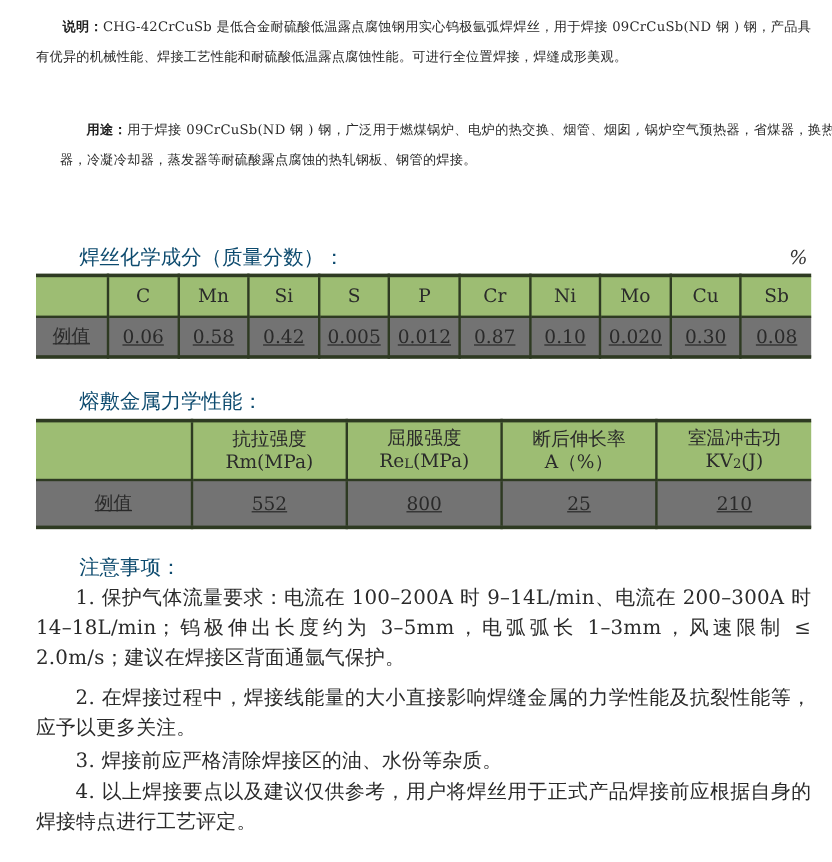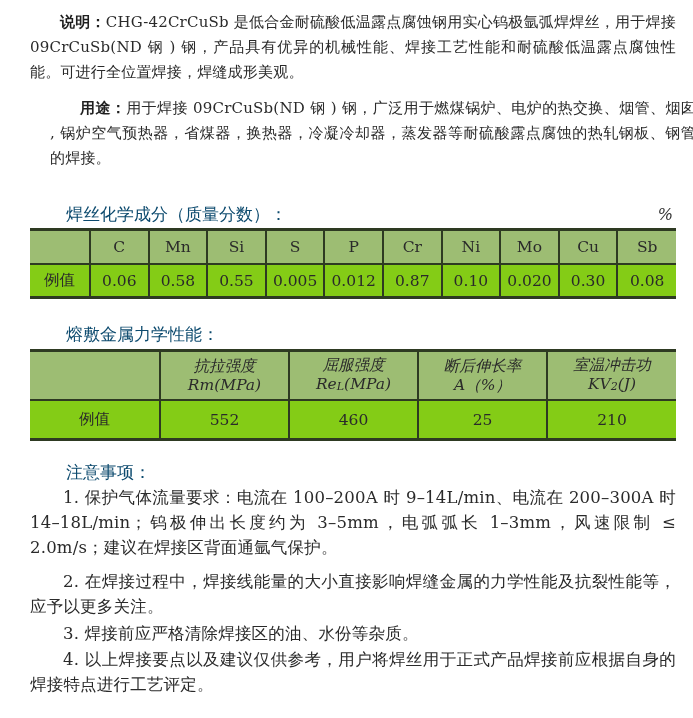--- a/index.html
+++ b/index.html
@@ -1,35 +1,35 @@
 <!DOCTYPE html>
 <html><head>
 <meta charset="utf-8">
 <style>
   html, body { margin:0; padding:0; background:#ffffff; }
   body { width:693px; height:718px; position:relative; overflow:hidden;
          font-family:"DejaVu Serif","Liberation Serif",serif; color:#2a2a2a; }
-  .para { position:absolute; left:30px; width:646px; font-size:15px; line-height:25px;
+  .para { position:absolute; left:30px; width:646px; font-size:11px; line-height:25px;
           text-align:justify; text-indent:2em; letter-spacing:0.2px; }
   .para .lead { font-family:"DejaVu Sans","Liberation Sans",sans-serif; font-weight:bold; color:#1f1f1f; }
   .heading { position:absolute; left:66px; font-family:"DejaVu Sans","Liberation Sans",sans-serif;
              font-size:17px; color:#0c4a6e; }
   .unit { position:absolute; right:20px; font-size:16px; font-style:italic; color:#333; }
   table { position:absolute; left:30px; border-collapse:collapse; width:646px; table-layout:fixed; }
   table td { text-align:center; color:#2a2a2a; font-size:15.5px; padding:0;
              border-left:2px solid #2e3a22; border-right:2px solid #2e3a22; }
   table td:first-child { border-left:none; }
   table td:last-child { border-right:none; }
   table tr.head td { background:#9dbd73; }
-  table tr.val td { background:#84cc16; }
+  table tr.val td { background:#737373;text-decoration:underline; }
   table { border-top:3px solid #2e3a22; border-bottom:3px solid #2e3a22; }
   table tr.head td { border-bottom:2px solid #2e3a22; }
   .chem tr.head td { height:32px; }
   .chem tr.val td { height:31px; }
-  .mech tr.head td { height:47px; line-height:19px;font-style:italic; }
+  .mech tr.head td { height:47px; line-height:19px; }
   .mech tr.val td { height:37px; }
   sub.s { font-size:11px; vertical-align:-1px; }
   .note { position:absolute; left:30px; width:646px; font-size:16.5px; line-height:25px;
           text-align:justify; letter-spacing:0.2px; }
   .note.indent { text-indent:2em; }
 </style>
 </head>
 <body>
 
 <div class="para" style="top:10px;"><span class="lead">说明：</span><span>CHG-42CrCuSb 是低合金耐硫酸低温露点腐蚀钢用实心钨极氩弧焊焊丝，用于焊接 09CrCuSb(ND 钢 ) 钢，产品具有优异的机械性能、焊接工艺性能和耐硫酸低温露点腐蚀性能。可进行全位置焊接，焊缝成形美观。</span></div>
@@ -64,21 +64,21 @@
     <td>Cr</td>
     <td>Ni</td>
     <td>Mo</td>
     <td>Cu</td>
     <td>Sb</td>
   </tr>
   <tr class="val">
     <td>例值</td>
     <td>0.06</td>
     <td>0.58</td>
-    <td>0.55</td>
+    <td>0.42</td>
     <td>0.005</td>
     <td>0.012</td>
     <td>0.87</td>
     <td>0.10</td>
     <td>0.020</td>
     <td>0.30</td>
     <td>0.08</td>
   </tr>
 </tbody>
   </table>
@@ -109,21 +109,21 @@
       <div>A（%）</div>
     </td>
     <td>
       <div>室温冲击功</div>
       <div><span>KV</span><sub class="s">2</sub><span>(J)</span></div>
     </td>
   </tr>
   <tr class="val">
     <td>例值</td>
     <td>552</td>
-    <td>460</td>
+    <td>800</td>
     <td>25</td>
     <td>210</td>
   </tr>
 </tbody>
   </table>
 
 <div class="heading" style="top:461px;">注意事项：</div>
 
 <div class="note indent" style="top:485px;">1. 保护气体流量要求：电流在 100–200A 时 9–14L/min、电流在 200–300A 时 14–18L/min；钨极伸出长度约为 3–5mm，电弧弧长 1–3mm，风速限制 ≤ 2.0m/s；建议在焊接区背面通氩气保护。</div>
 <div class="note indent" style="top:569px;">2. 在焊接过程中，焊接线能量的大小直接影响焊缝金属的力学性能及抗裂性能等，应予以更多关注。</div>

